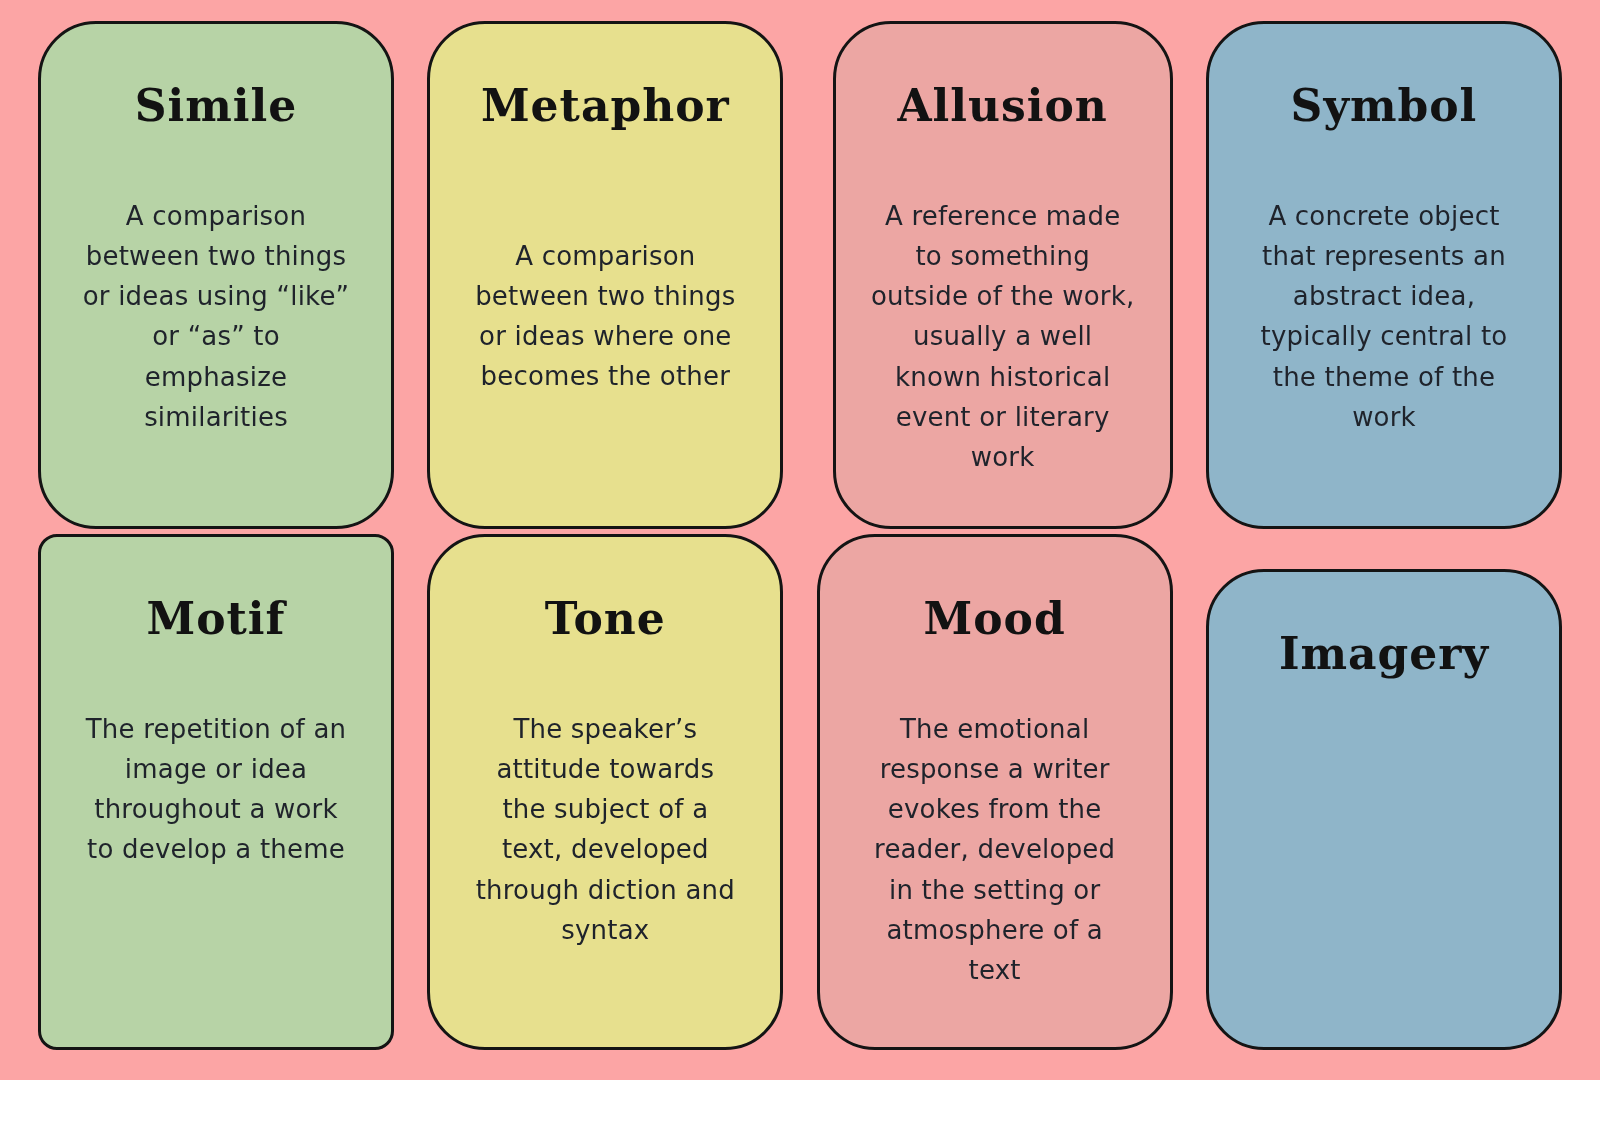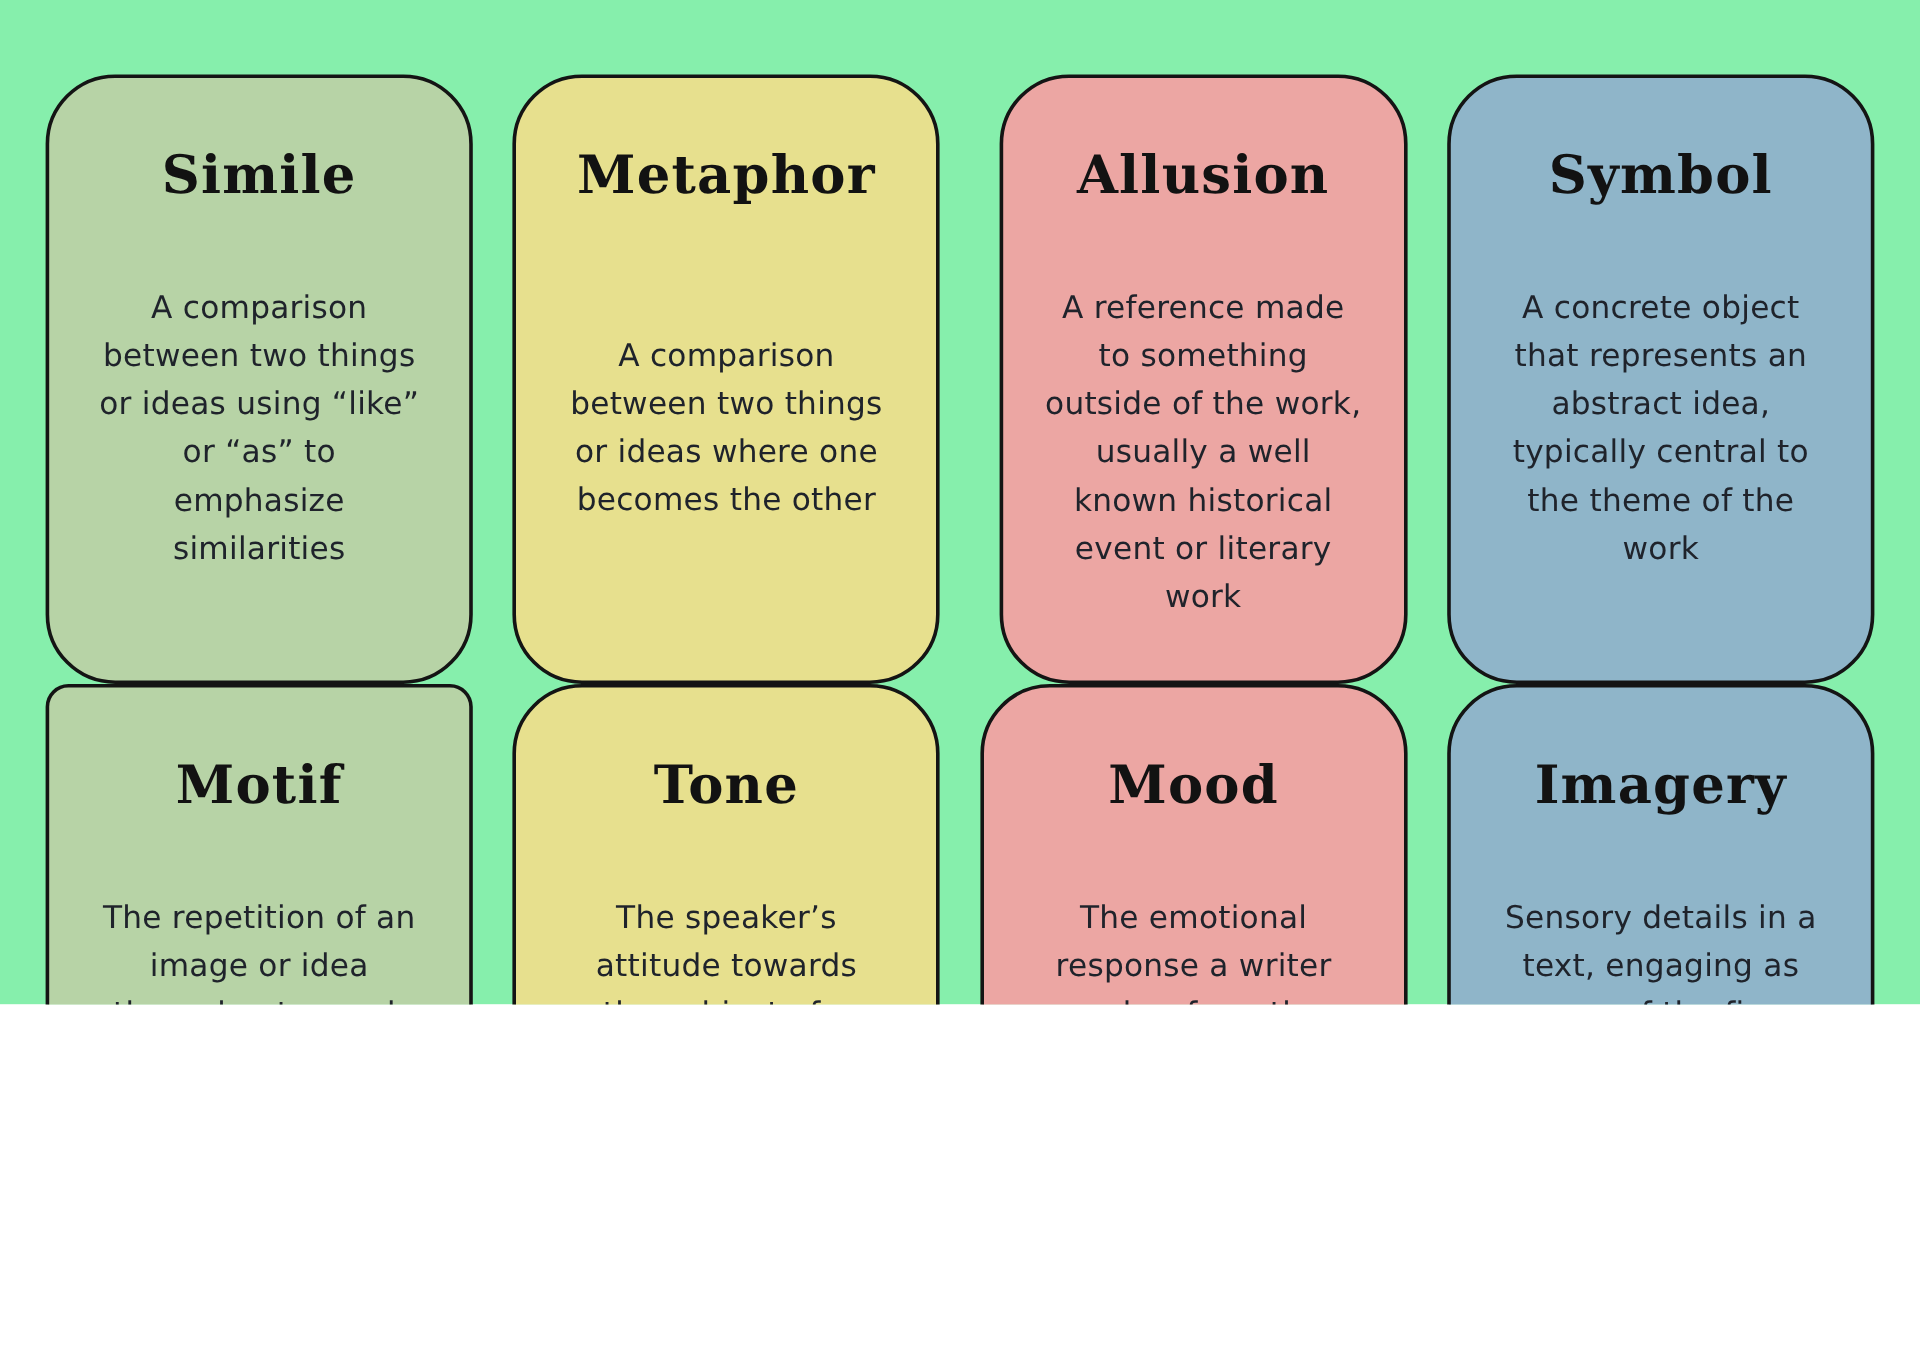--- a/index.html
+++ b/index.html
@@ -3,29 +3,29 @@
 <meta charset="utf-8">
 <style>
   html, body {
     margin: 0;
     padding: 0;
     background: #ffffff;
     font-family: "DejaVu Sans", "Liberation Sans", sans-serif;
   }
   .sheet {
     width: 1600px;
-    height: 837px;
+    height: 1080px;
     box-sizing: border-box;
-    padding: 62px 38px 30px 38px;
+    padding: 21px 38px 30px 38px;
     display: grid;
     grid-template-columns: repeat(4, 356px);
     grid-template-rows: 508px 516px;
     justify-content: space-between;
     align-content: space-between;
-    background: #86efac;
+    background: #fca5a5;
   }
   .card {
     box-sizing: border-box;
     border: 3px solid #141414;
     border-radius: 58px;
     display: flex;
     flex-direction: column;
     align-items: center;
     padding: 58px 30px 30px 30px;
   }
@@ -82,18 +82,17 @@
   <section class="card" style="background: rgb(231, 224, 142);">
     <h2 class="card-title">Tone</h2>
     <p class="card-def">The speaker’s attitude towards the subject of a text, developed through diction and syntax</p>
   </section>
 
   <section class="card" style="background: rgb(236, 166, 163);">
     <h2 class="card-title">Mood</h2>
     <p class="card-def">The emotional response a writer evokes from the reader, developed in the setting or atmosphere of a text</p>
   </section>
 
-  <section class="card" style="background: rgb(143, 181, 201);">
+  <section class="card" style="background: rgb(143, 181, 201); margin-top: 35px;">
     <h2 class="card-title">Imagery</h2>
-    <p class="card-def">Sensory details in a text, engaging as many of the fives senses as possible in the description</p>
   </section>
 
 </main>
 
 </body></html>

